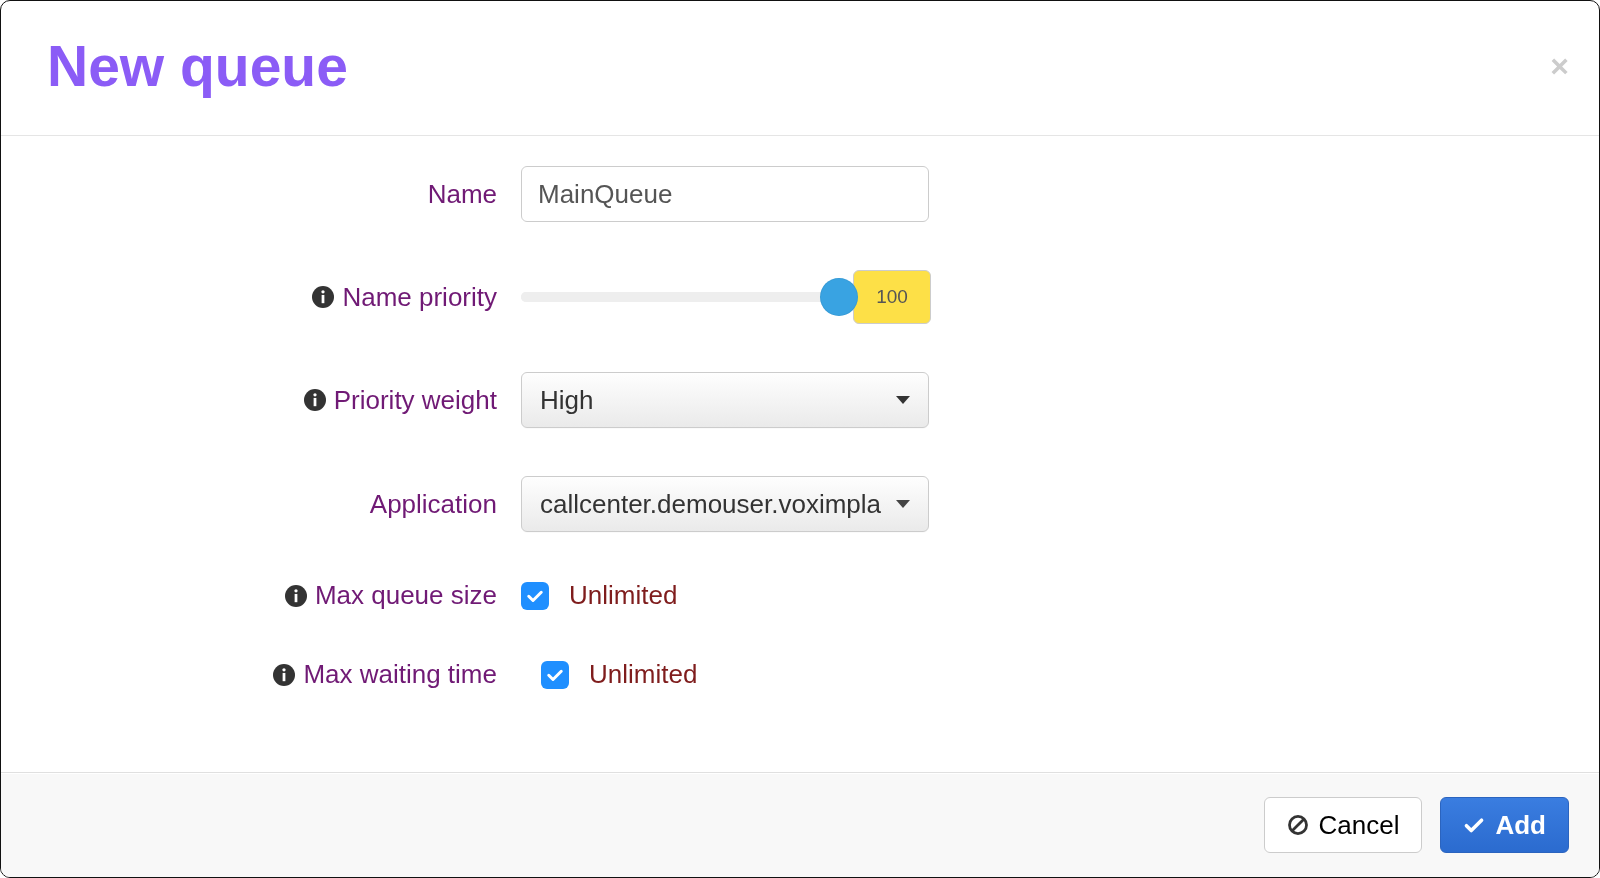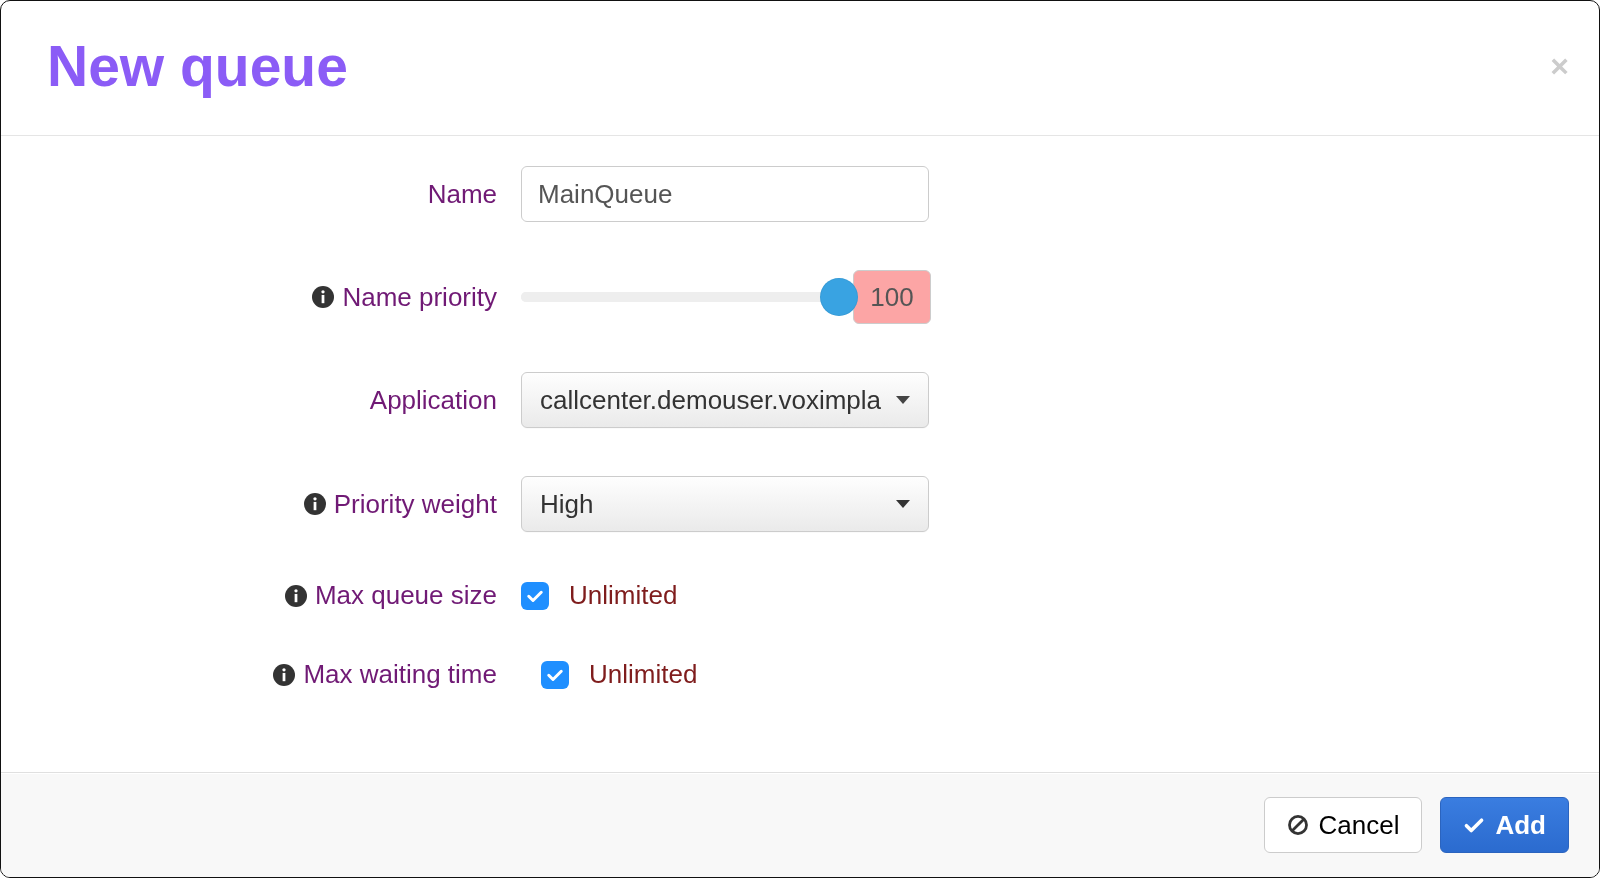--- a/index.html
+++ b/index.html
@@ -115,26 +115,26 @@
     width: 38px;
     height: 38px;
     background: #39a3e2;
     border-radius: 50%;
     box-shadow: inset 0 0 0 1px rgba(0,0,0,0.05);
     cursor: pointer;
   }
   .num-input {
     width: 78px;
     height: 54px;
-    font-size: 26px;
+    font-size: 19px;
     text-align: center;
     border: 1px solid #ccc;
     border-radius: 6px;
     color: #555;
-    background: #fca5a5;
+    background: #fde047;
     outline: none;
   }
 
   .select-btn {
     width: 408px;
     height: 56px;
     font-size: 26px;
     padding: 0 44px 0 18px;
     border: 1px solid #ccc;
     border-radius: 6px;
@@ -247,45 +247,45 @@
         <div class="slider-track">
           <div class="slider-fill"></div>
           <div class="slider-thumb"></div>
         </div>
         <input class="num-input" type="text" value="100" style="">
       </div>
     </div>
 
     <div class="form-row">
       <div class="form-label">
-        <span>Application</span>
-      </div>
-      <div class="form-control-area">
-        <button class="select-btn">
-          <span>callcenter.demouser.voximpla</span>
-          <span class="select-caret light"></span>
-        </button>
-      </div>
-    </div>
-
-    <div class="form-row">
-      <div class="form-label">
         <span class="info-icon">
           <svg viewBox="0 0 16 16" fill="currentColor">
               <circle cx="8" cy="8" r="8"></circle>
               <rect x="7" y="6.5" width="2" height="6" fill="#fff"></rect>
               <circle cx="8" cy="4.2" r="1.2" fill="#fff"></circle>
             </svg>
         </span>
         <span>Priority weight</span>
       </div>
       <div class="form-control-area">
         <button class="select-btn">
           <span>High</span>
           <span class="select-caret"></span>
+        </button>
+      </div>
+    </div>
+
+    <div class="form-row">
+      <div class="form-label">
+        <span>Application</span>
+      </div>
+      <div class="form-control-area">
+        <button class="select-btn">
+          <span>callcenter.demouser.voximpla</span>
+          <span class="select-caret light"></span>
         </button>
       </div>
     </div>
 
     <div class="form-row">
       <div class="form-label">
         <span class="info-icon">
           <svg viewBox="0 0 16 16" fill="currentColor">
               <circle cx="8" cy="8" r="8"></circle>
               <rect x="7" y="6.5" width="2" height="6" fill="#fff"></rect>

